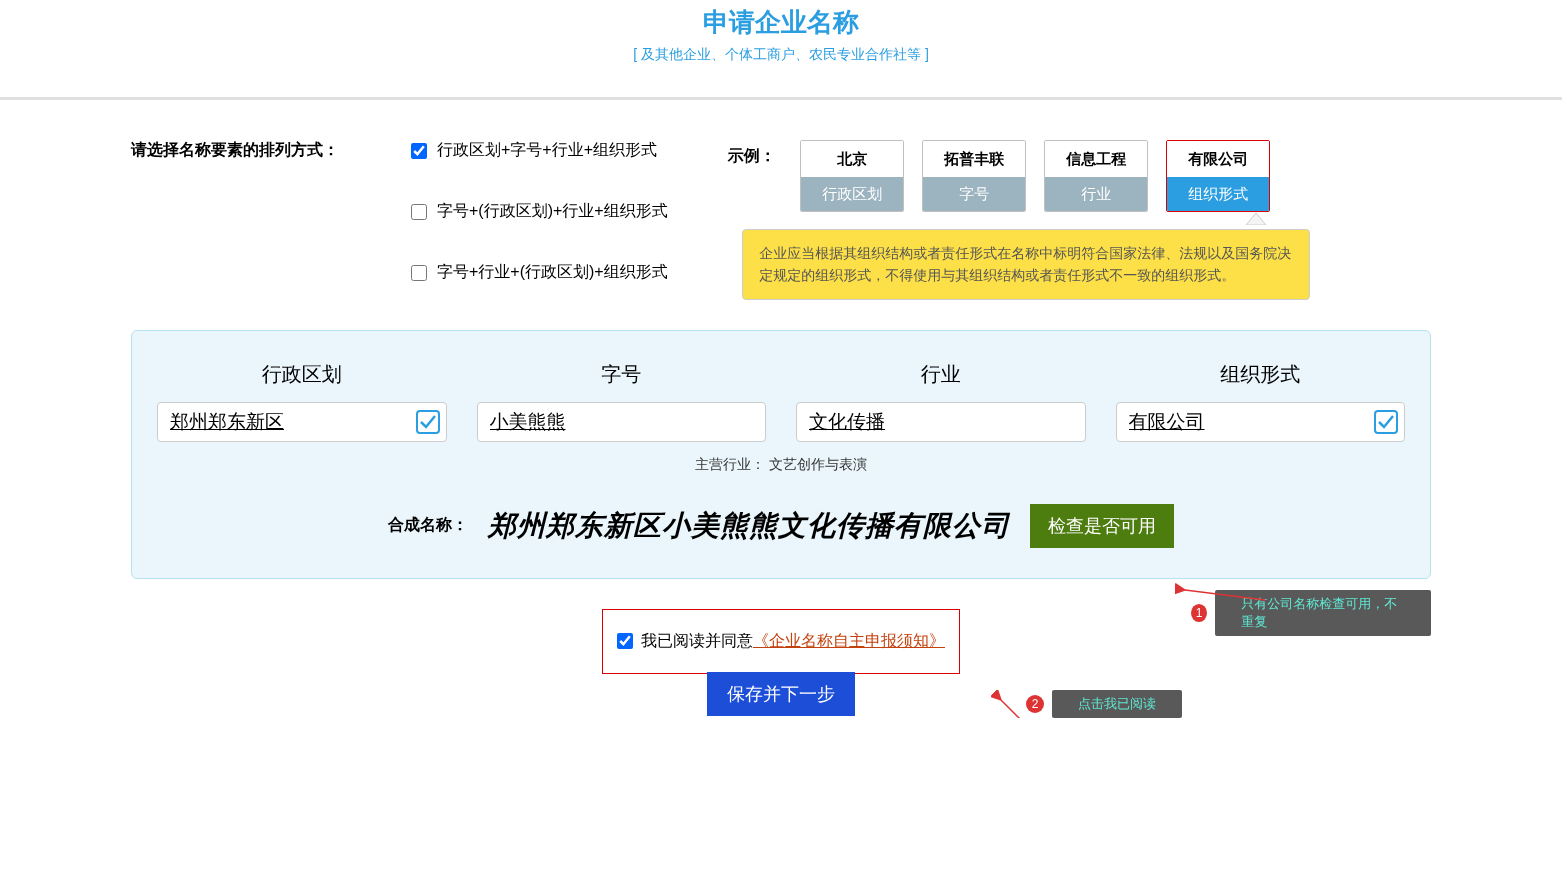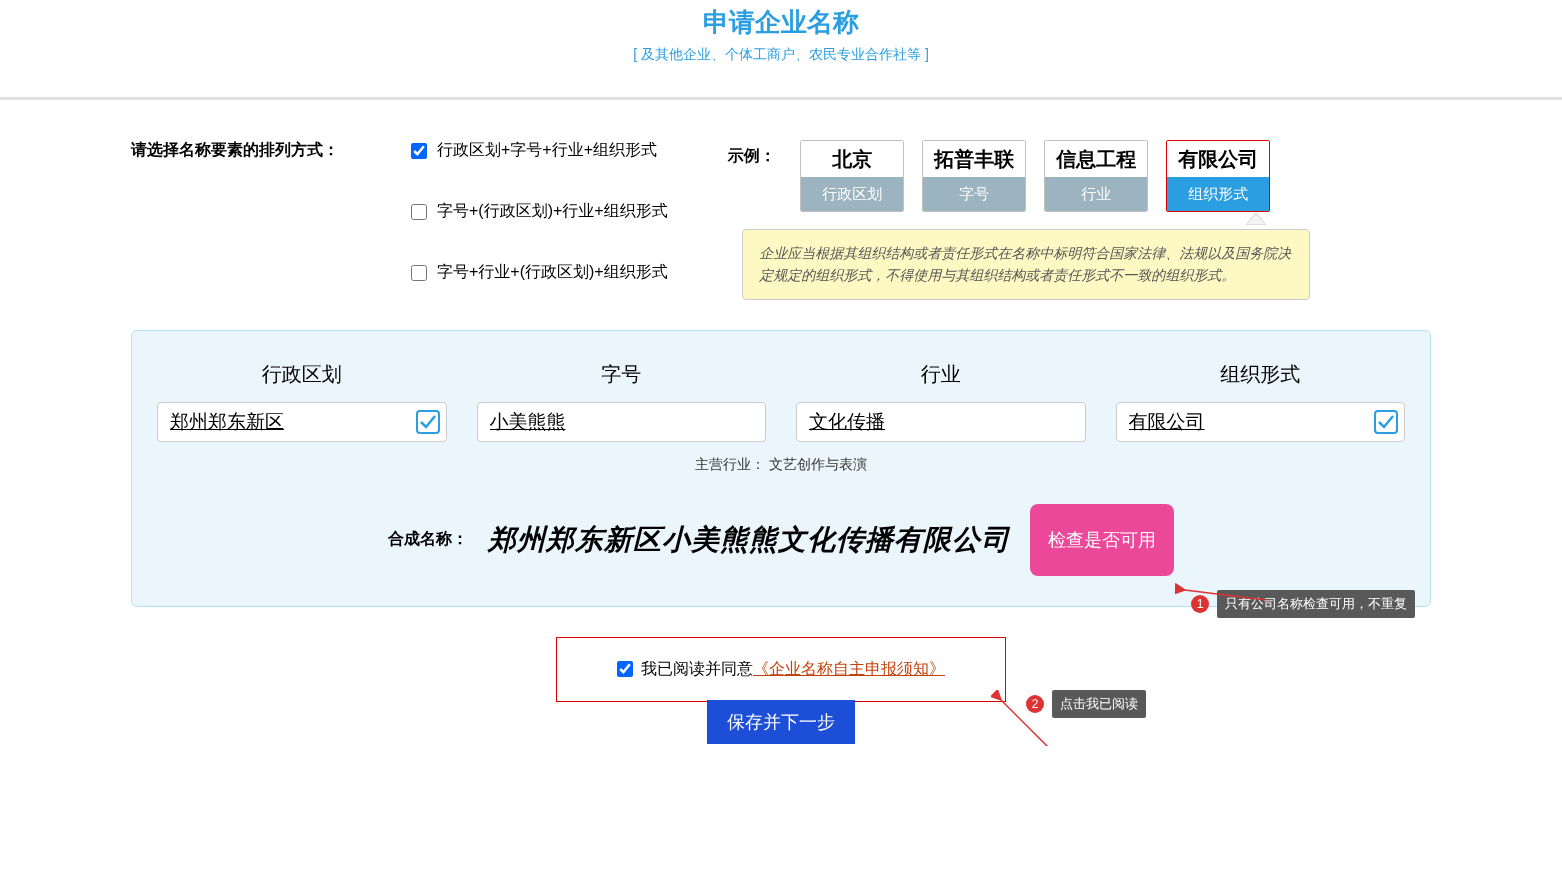--- a/index.html
+++ b/index.html
@@ -14,53 +14,53 @@
 .label-col { width: 280px; text-align: left; font-size: 16px; font-weight: bold; padding-right: 30px; }
 .checkbox-group { display: flex; flex-direction: column; gap: 40px; }
 .checkbox-line { display: flex; align-items: center; font-size: 16px; }
 .checkbox-line input[type="checkbox"] { width: 16px; height: 16px; margin-right: 10px; accent-color: #0066ff; }
 
 .example-section { margin-left: 60px; }
 .example-label { font-size: 16px; font-weight: bold; display: inline-block; vertical-align: top; margin-right: 20px; margin-top: 6px;}
 .example-boxes { display: inline-flex; gap: 18px; }
 .example-box { width: 104px; border: 1px solid #c0c0c0; border-radius: 2px; text-align: center; overflow: hidden; }
 .example-box.selected { border: 1px solid #d00; }
-.example-top { height: 36px; line-height: 36px; font-family: "KaiTi","STKaiti",serif; font-weight: bold; font-size: 20px; background: #fff; }
+.example-top { height: 36px; line-height: 36px; font-family: "KaiTi","STKaiti",serif; font-weight: bold; font-size: 15px; background: #fff; }
 .example-bottom { height: 34px; line-height: 34px; color: #fff; font-size: 15px; }
 .example-bottom.grey { background: #9cb3c0; }
 .example-bottom.blue { background: #2a9ee0; }
 
 .tooltip-arrow { text-align: center; margin-top: -1px; margin-left: 404px; width:104px; }
 .tooltip-arrow svg { display: inline-block; }
-.tooltip-box { border: 1px solid #ccc; border-radius: 4px; background: #fef9c3; padding: 12px 16px; font-size: 14px; color: #555; line-height: 1.6; width: 568px; margin-left: -58px; font-style: italic; }
+.tooltip-box { border: 1px solid #ccc; border-radius: 4px; background: #fde047; padding: 12px 16px; font-size: 14px; color: #555; line-height: 1.6; width: 568px; margin-left: -58px; }
 
 .form-panel { background: #eaf6fb; border: 1px solid #b6e1f2; border-radius: 6px; margin-top: 30px; padding: 30px 25px 30px; }
 .form-row { display: flex; gap: 30px; }
 .form-col { flex: 1; text-align: center; }
 .form-col-header { font-size: 20px; font-weight: normal; margin-bottom: 14px; }
 .input-wrap { position: relative; background: #fff; border: 1px solid #ccc; border-radius: 4px; height: 40px; display: flex; align-items: center; padding: 0 40px 0 12px; }
 .input-wrap input { border: none; outline: none; width: 100%; font-size: 19px; background: transparent; text-decoration: underline; }
 .select-icon { position: absolute; right: 6px; width: 24px; height: 24px; }
 .select-icon svg { width: 24px; height: 24px; }
 .main-industry { text-align: center; font-size: 14px; color: #333; margin-top: 14px; }
 
 .synth-row { display: flex; align-items: center; justify-content: center; margin-top: 30px; gap: 20px; }
 .synth-label { font-size: 16px; font-weight: bold; }
 .synth-name { font-family: "KaiTi","STKaiti",serif; font-size: 28px; font-weight: bold; font-style: italic; letter-spacing: 1px; }
-.check-btn { background: #ec4899; color: #fff; border: none; border-radius: 8px; padding: 24px 18px; font-size: 18px; cursor: pointer; }
-
-.consent-box { border: 1px solid #d00; width: 450px; height: 65px; margin: 30px auto 0; display: flex; align-items: center; justify-content: center; font-size: 16px; }
+.check-btn { background: #4d7c0f; color: #fff; border: none; border-radius: 0; padding: 10px 18px; font-size: 18px; cursor: pointer; }
+
+.consent-box { border: 1px solid #d00; width: 358px; height: 65px; margin: 30px auto 0; display: flex; align-items: center; justify-content: center; font-size: 16px; }
 .consent-box input[type="checkbox"] { width: 16px; height: 16px; margin-right: 8px; accent-color: #0066ff; }
 .consent-link { color: #c2410c; }
 
 .save-btn { display: block; margin: 0 auto; background: #1d4ed8; color: #fff; border: none; padding: 10px 20px; font-size: 18px; cursor: pointer; position: relative; top: -2px;}
 
 .annotation { position: absolute; display: flex; align-items: center; }
 .anno-circle { width: 18px; height: 18px; border-radius: 50%; background: #d33; color: #fff; font-size: 12px; display: flex; align-items: center; justify-content: center; margin-right: 8px; }
-.anno-text { background: #595959; color: #ffffff; font-size: 13px; padding: 5px 8px; border-radius: 2px; }
+.anno-text { background: #595959; color: #5eead4; font-size: 13px; padding: 5px 26px; border-radius: 2px; }
 .arrow-line { position: absolute; pointer-events: none; }
 </style>
 </head>
 <body>
 
 <div class="header">
   <div class="header-title">申请企业名称</div>
   <div class="header-subtitle">[ 及其他企业、个体工商户、农民专业合作社等 ]</div>
 </div>
 

